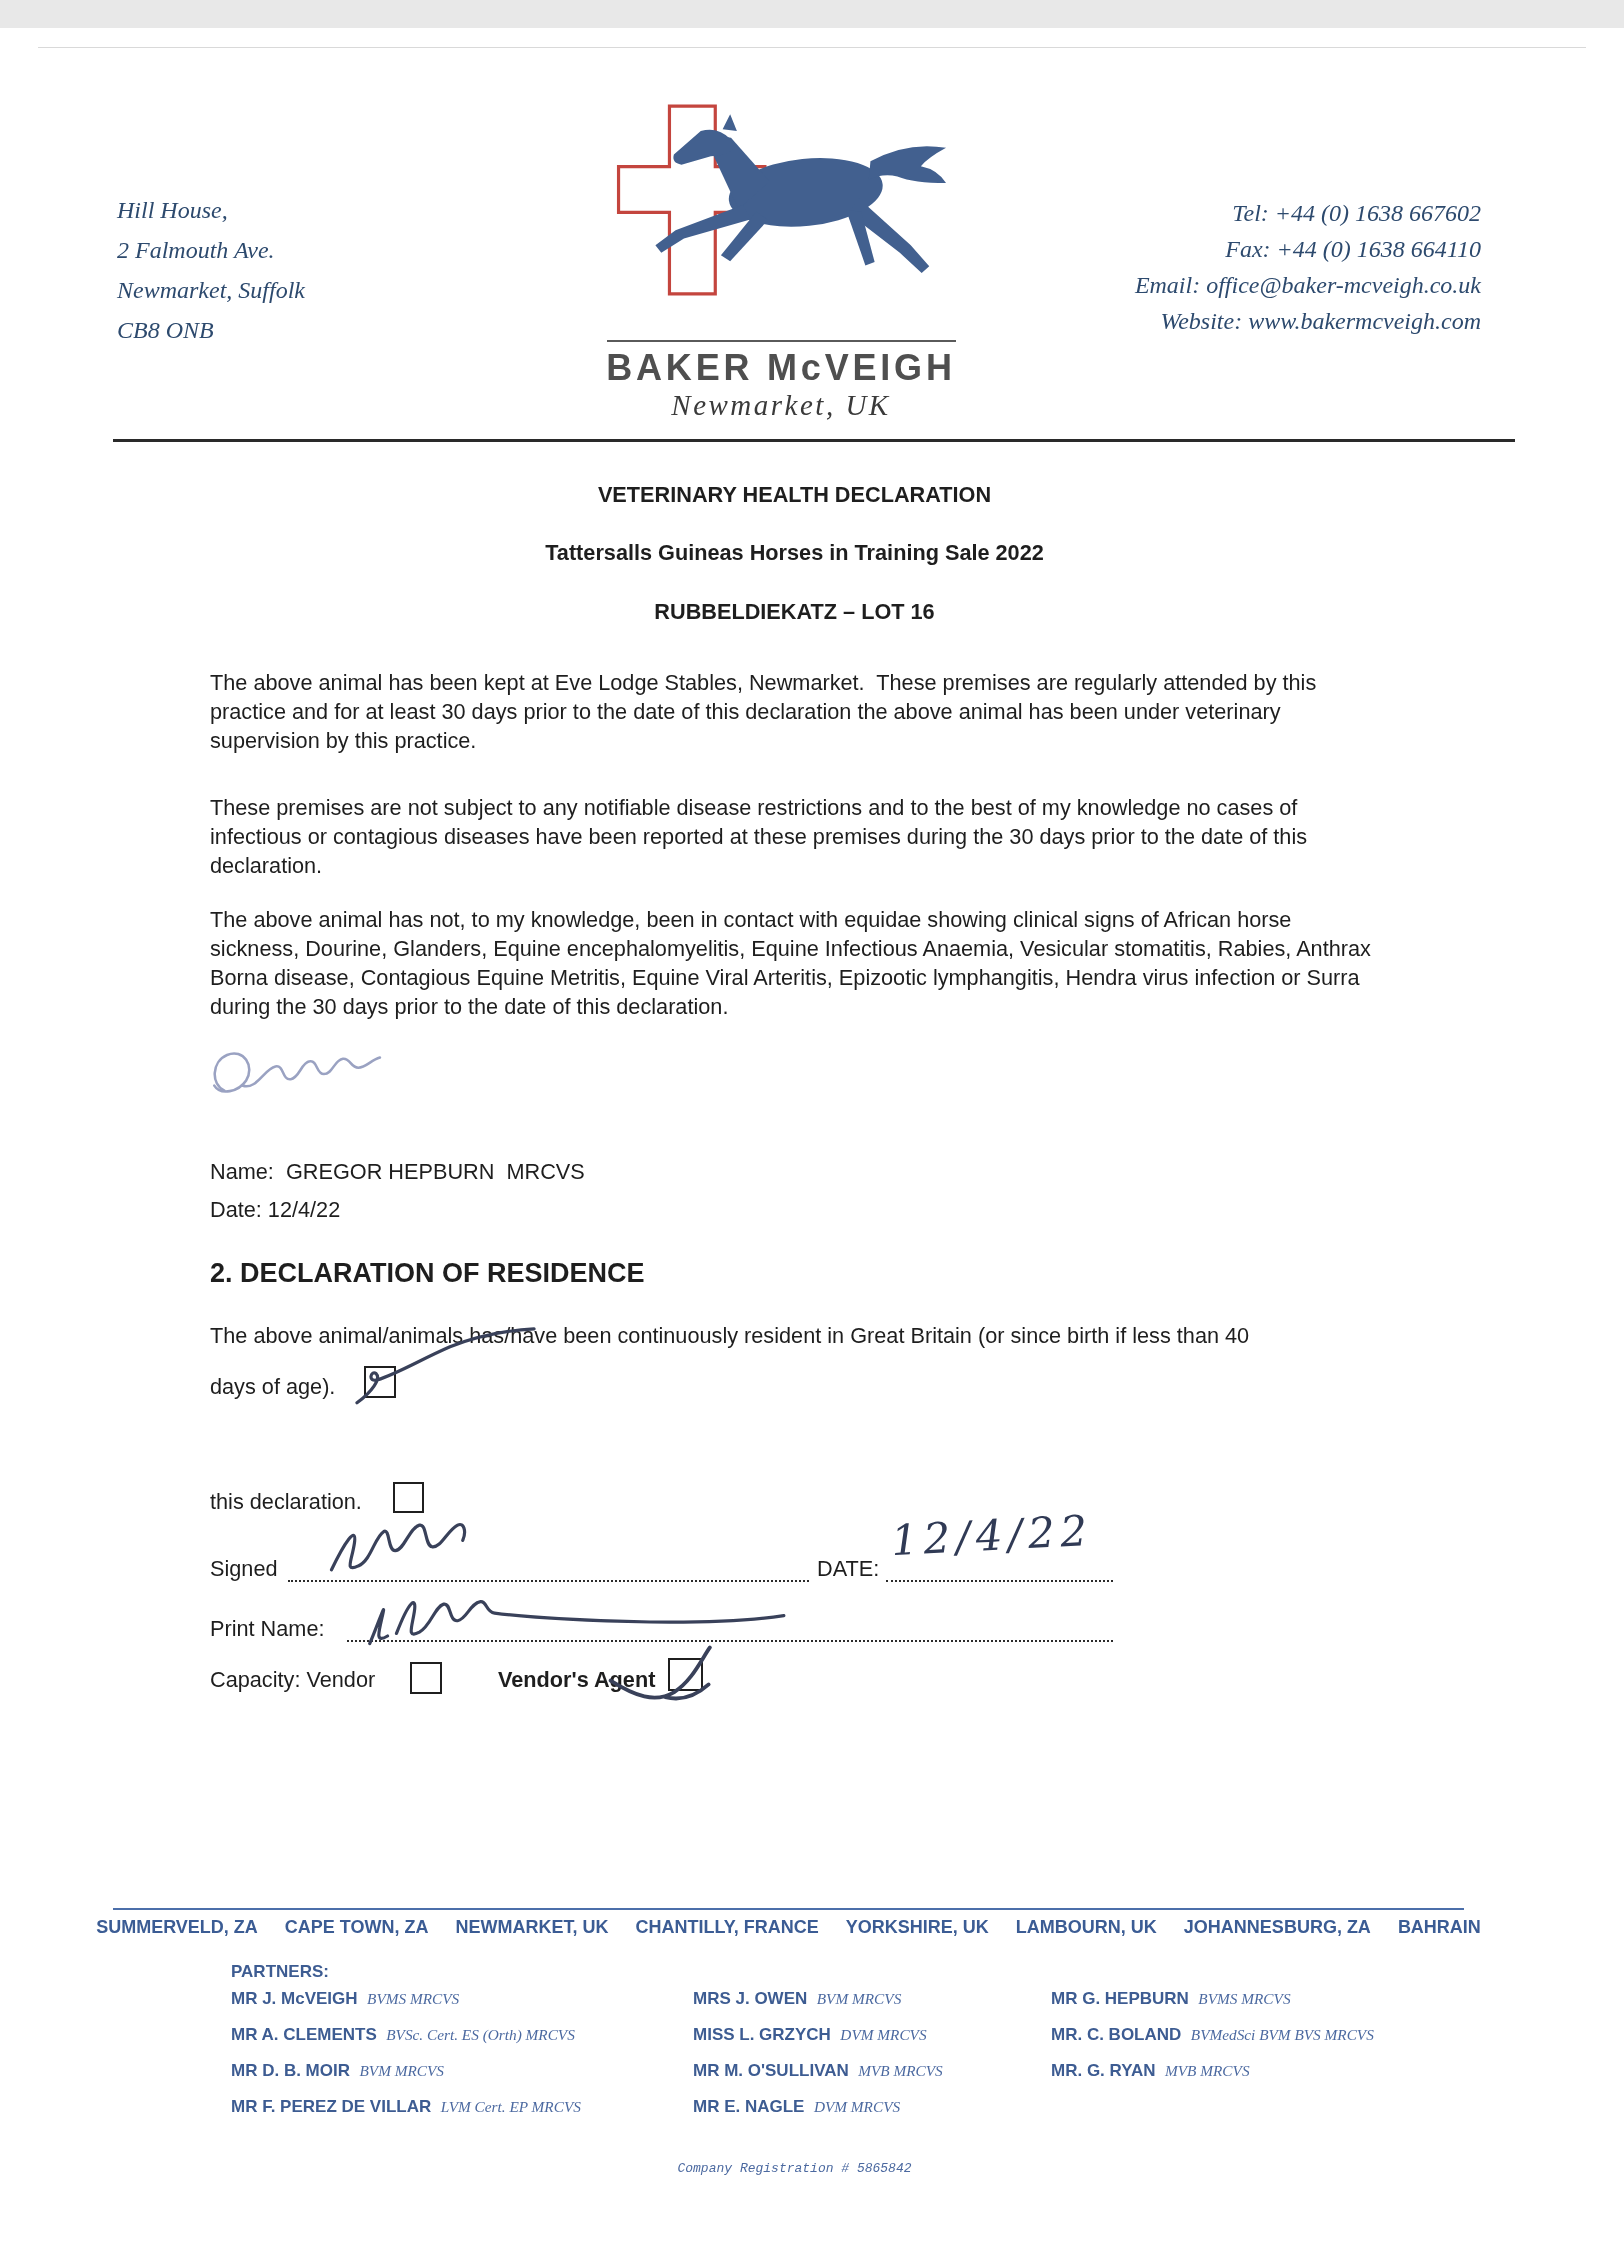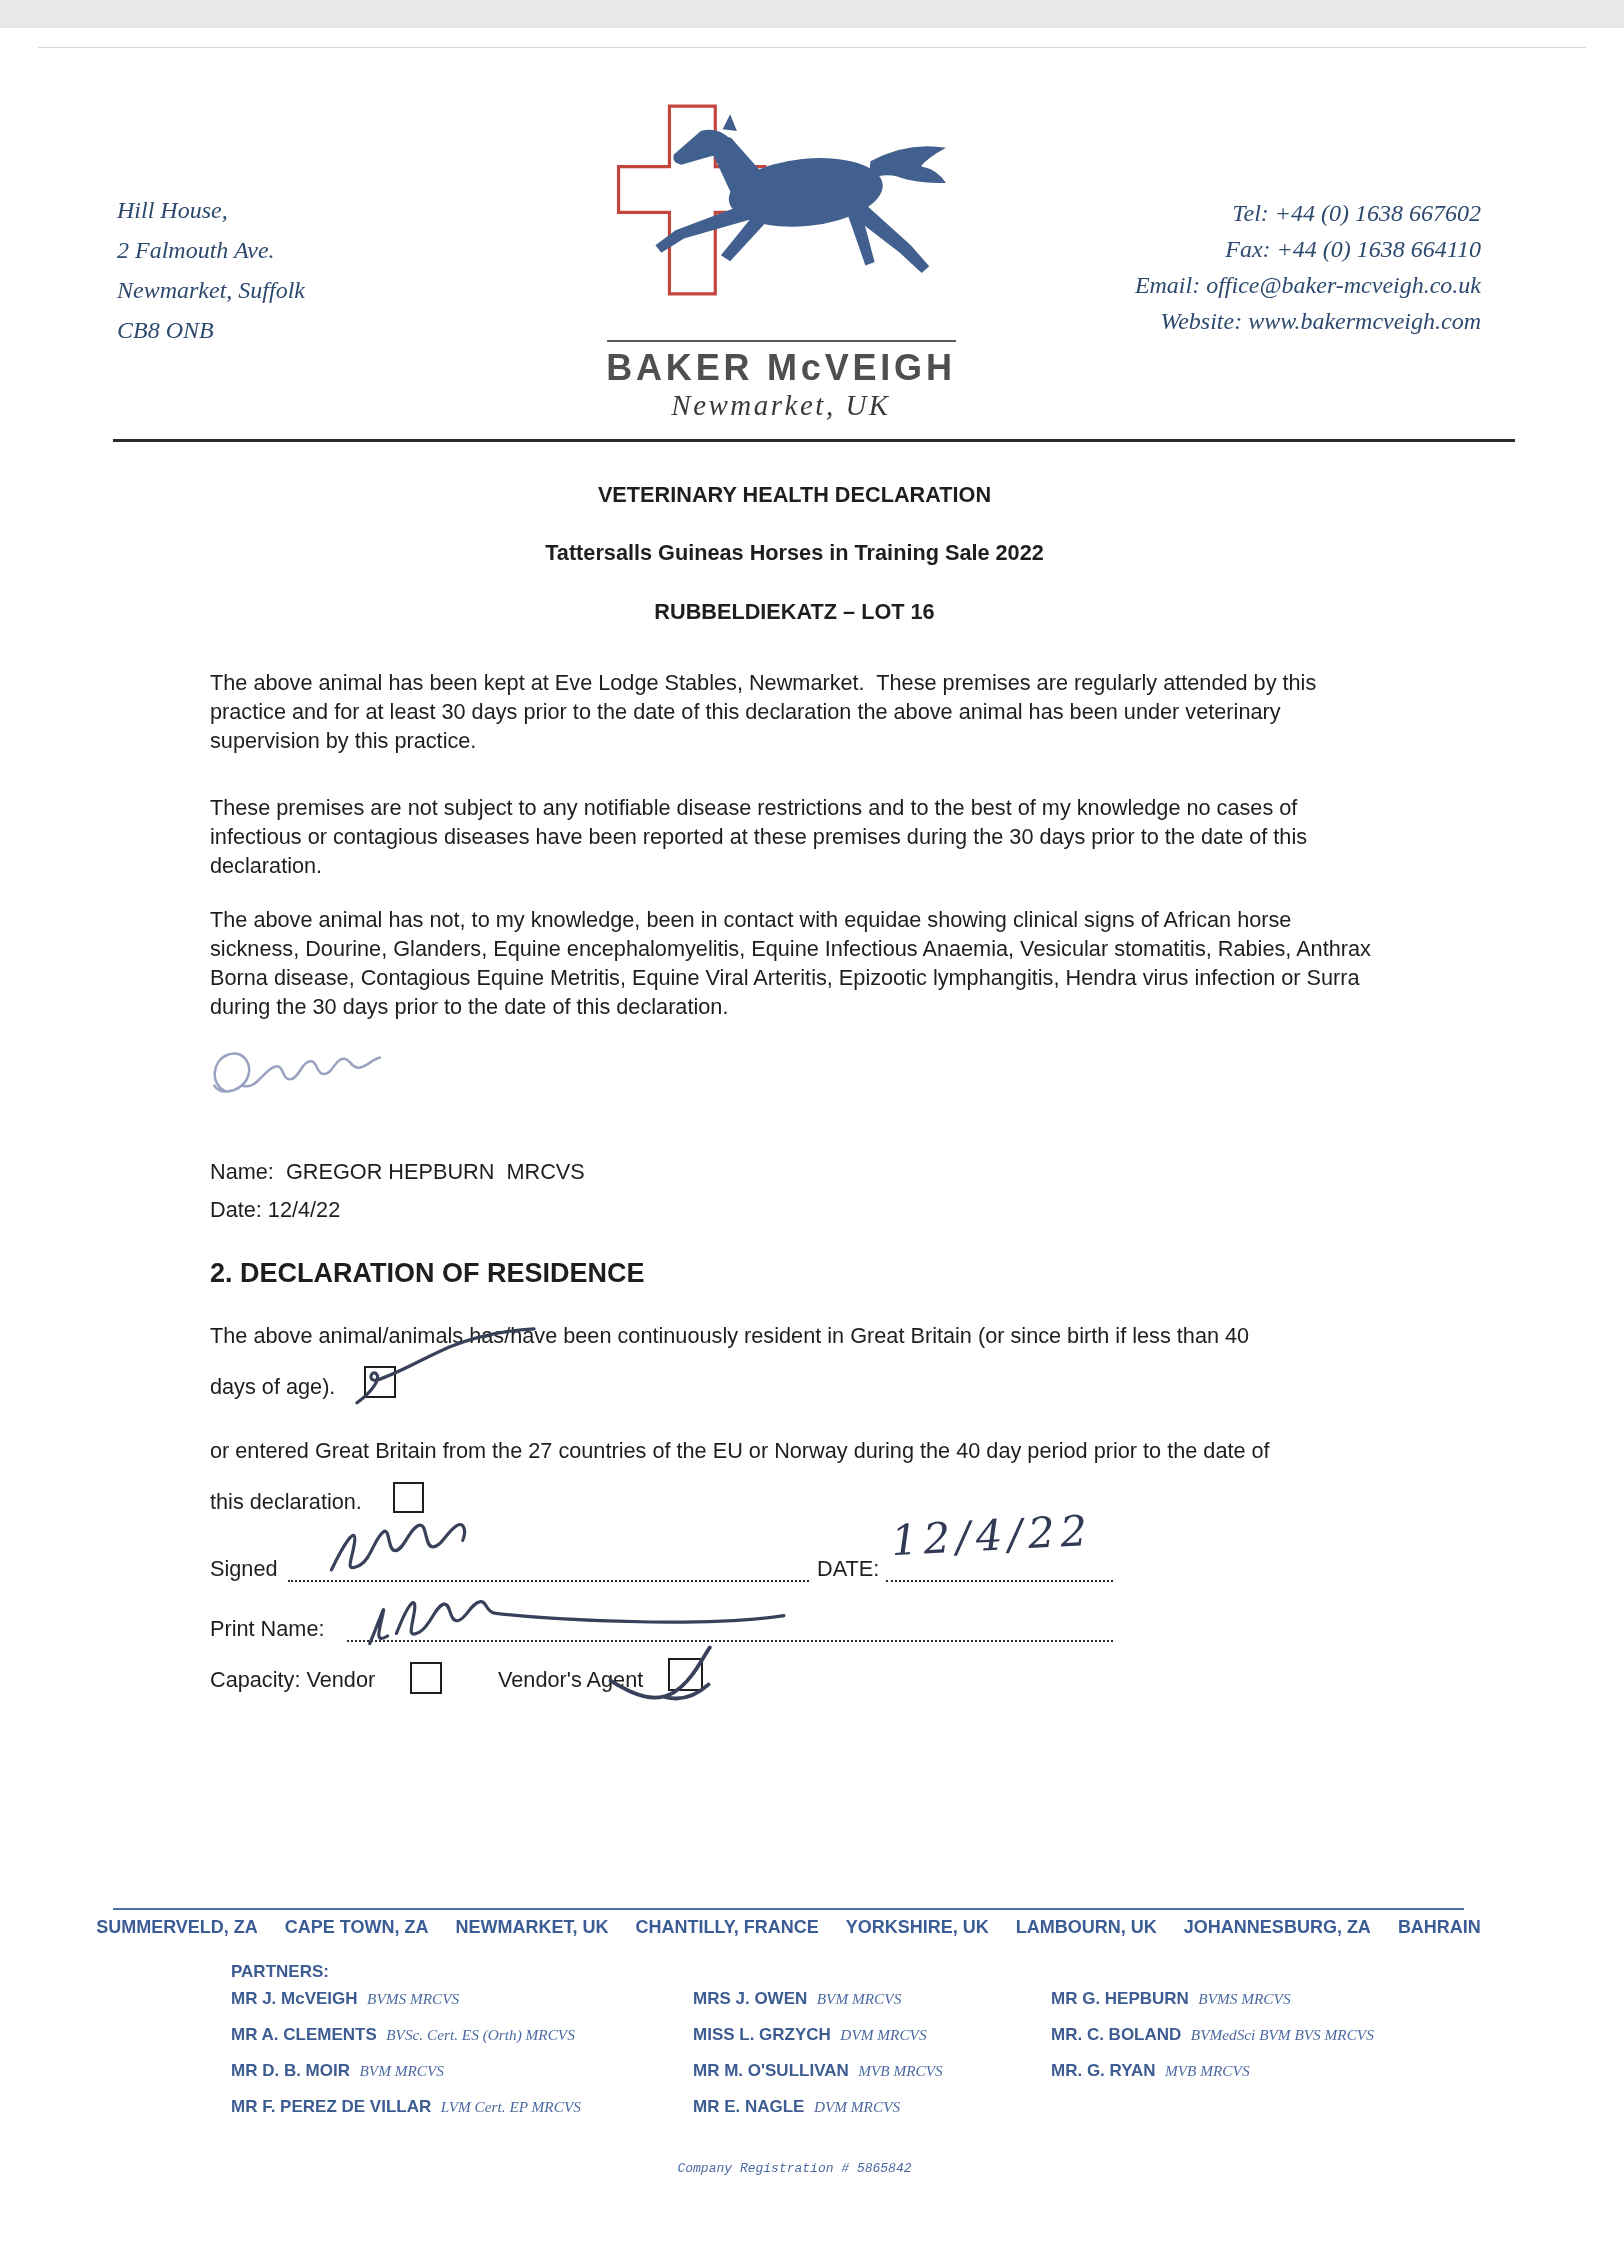--- a/index.html
+++ b/index.html
@@ -96,36 +96,35 @@
 
   <div class="abs lbl" style="left:210px; top:1131px;">Name:  GREGOR HEPBURN  MRCVS</div>
   <div class="abs lbl" style="left:210px; top:1169px;">Date: 12/4/22</div>
 
   <div class="abs heading" style="left:210px; top:1230px;">2. DECLARATION OF RESIDENCE</div>
 
   <div class="abs lbl" style="left:210px; top:1295px;">The above animal/animals has/have been continuously resident in Great Britain (or since birth if less than 40</div>
   <div class="abs lbl" style="left:210px; top:1346px;">days of age).</div>
   <div class="checkbox" style="left:364px; top:1338px; width:28px; height:28px;"></div>
 
-  <div class="abs lbl" style="left:210px; top:1410px;">or entered Great Britain from the 27 countries of the EU or Norway during the 40 day period prior to the date of</div>
   <div class="abs lbl" style="left:210px; top:1461px;">this declaration.</div>
   <div class="checkbox" style="left:393px; top:1454px; width:27px; height:27px;"></div>
 
   <span class="abs lbl" style="left:210px; top:1528px;">Signed</span>
   <div class="dotline" style="left:288px; top:1529px; width:521px; height:23px;"></div>
   <span class="abs lbl" style="left:817px; top:1528px;">DATE:</span>
   <div class="dotline" style="left:886px; top:1529px; width:227px; height:23px;"></div>
   <div class="abs handwritten-date" style="left:891px; top:1483px;">12/4/22</div>
 
   <span class="abs lbl" style="left:210px; top:1588px;">Print Name:</span>
   <div class="dotline" style="left:347px; top:1589px; width:766px; height:23px;"></div>
 
   <span class="abs lbl" style="left:210px; top:1639px;">Capacity: Vendor</span>
   <div class="checkbox" style="left:410px; top:1634px; width:28px; height:28px;"></div>
-  <span class="abs lbl" style="left:498px; top:1639px;">Vendor's Agent</span>
+  <span class="abs lbl" style="left:498px; top:1639px;font-weight:bold;">Vendor's Agent</span>
   <div class="checkbox" style="left:668px; top:1630px; width:31px; height:29px;"></div>
 
   <div class="abs footer-line" style="left:113px; top:1880px; width:1351px; height:1.9px;"></div>
   <div class="abs locations" style="left:113px; top:1889px; width:1351px;">
     <span class="loc-item">SUMMERVELD, ZA</span>
     <span class="loc-item">CAPE TOWN, ZA</span>
     <span class="loc-item">NEWMARKET, UK</span>
     <span class="loc-item">CHANTILLY, FRANCE</span>
     <span class="loc-item">YORKSHIRE, UK</span>
     <span class="loc-item">LAMBOURN, UK</span>

